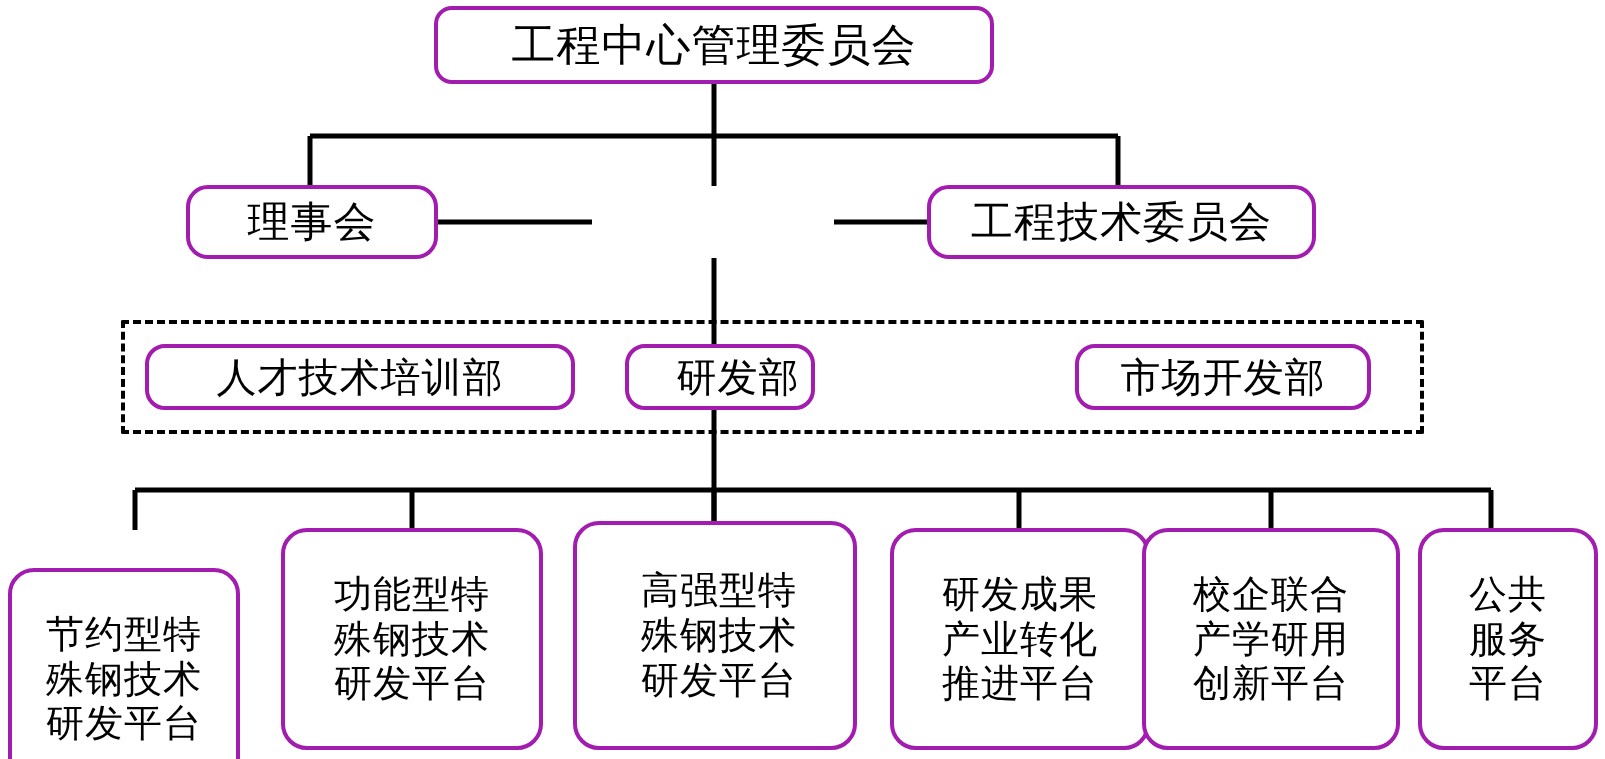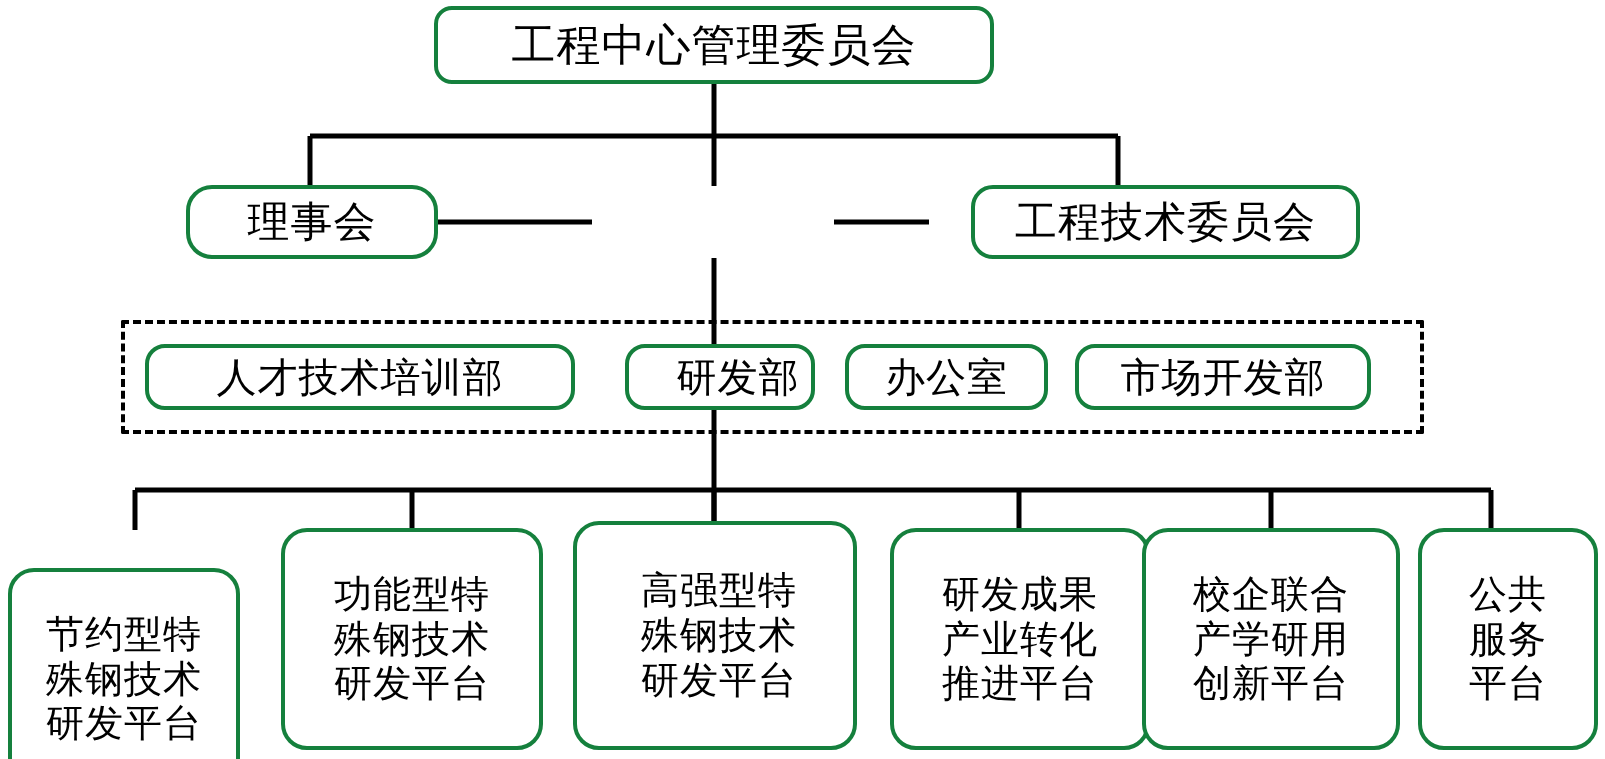--- a/index.html
+++ b/index.html
@@ -24,42 +24,42 @@
     left: 0;
     top: 0;
     width: 1605px;
     height: 759px;
   }
   
   .node {
     position: absolute;
     box-sizing: border-box;
     background: #ffffff;
-    border: 4px solid #15803d;
+    border: 4px solid #a21caf;
     border-radius: 22px;
     display: flex;
     align-items: center;
     justify-content: center;
     text-align: center;
     color: #000000;
     z-index: 3;
   }
   .node .label {
     display: block;
     line-height: 1.06;
     white-space: pre-line;
     letter-spacing: 1px;
   }
   
   #node-root { left: 434px; top: 6px; width: 560px; height: 78px; border-radius: 18px; }
   #node-root .label { font-size: 44px; }
   
-  #node-board      { left: 186px; top: 185px; width: 252px; height: 74px; border-radius: 26px; }
+  #node-board      { left: 186px; top: 185px; width: 252px; height: 74px; }
   #node-director   { left: 590px; top: 185px; width: 245px; height: 74px; }
-  #node-techcomm   { left: 927px; top: 185px; width: 389px; height: 74px; margin-left: 44px; }
+  #node-techcomm   { left: 927px; top: 185px; width: 389px; height: 74px; }
   #node-board .label,
   #node-director .label,
   #node-techcomm .label { font-size: 42px; }
   
   #node-training { left: 145px; top: 344px; width: 430px; height: 66px; border-radius: 20px; }
   #node-rd       { left: 625px; top: 344px; width: 190px; height: 66px; border-radius: 20px; padding-left: 36px; }
   #node-office   { left: 845px; top: 344px; width: 203px; height: 66px; border-radius: 20px; }
   #node-market   { left: 1075px; top: 344px; width: 296px; height: 66px; border-radius: 20px; }
   #node-training .label,
   #node-rd .label,
@@ -137,23 +137,20 @@
   <div class="node" id="node-techcomm">
     <span class="label">工程技术委员会</span>
   </div>
 
   <div class="node" id="node-training">
     <span class="label">人才技术培训部</span>
   </div>
   <div class="node" id="node-rd">
     <span class="label">研发部</span>
   </div>
-  <div class="node" id="node-office">
-    <span class="label">办公室</span>
-  </div>
   <div class="node" id="node-market">
     <span class="label">市场开发部</span>
   </div>
 
   <div class="node platform" id="node-p1">
     <span class="label">节约型特
 殊钢技术
 研发平台</span>
   </div>
   <div class="node platform" id="node-p2">

